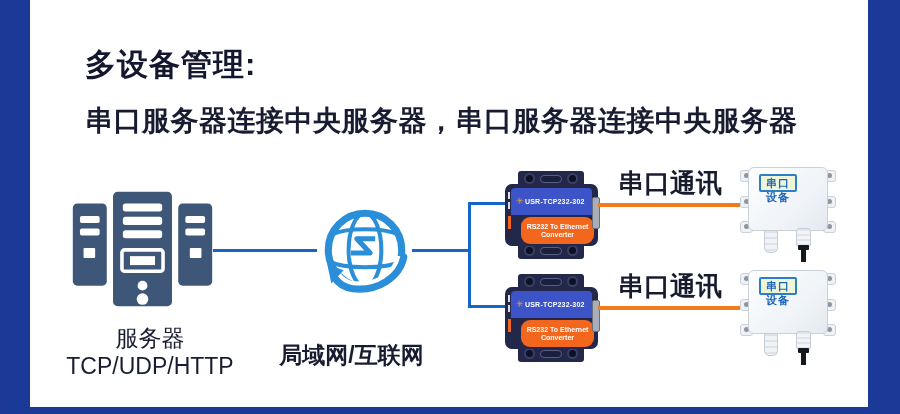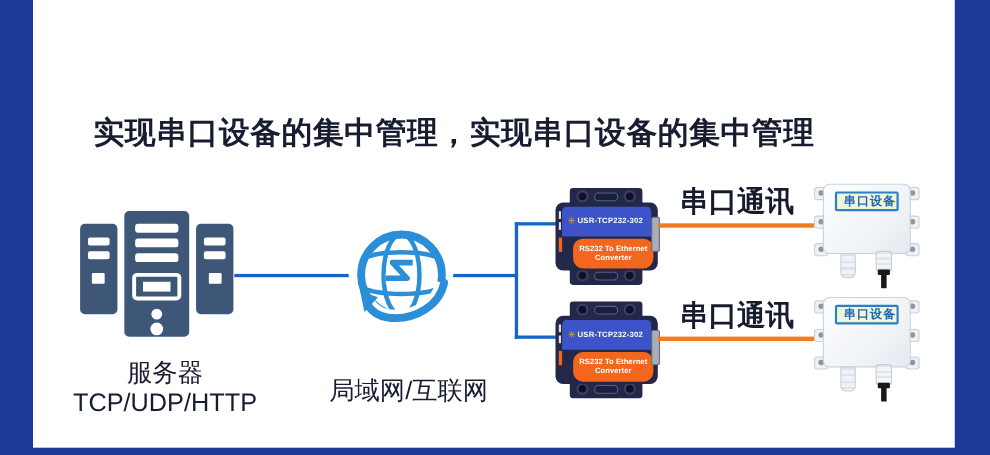--- a/index.html
+++ b/index.html
@@ -13,21 +13,21 @@
   #bar-right{left:868px;top:0;width:32px;height:414px;}
   #bar-bottom{left:0;top:407px;width:900px;height:7px;}
 
   
   #title{left:85px;top:44px;font-size:31px;font-weight:800;letter-spacing:1px;color:#13182e;}
   #subtitle{left:85px;top:102px;font-size:28px;font-weight:600;letter-spacing:.5px;color:#171c30;}
 
   
   .node-label{text-align:center;font-size:23px;font-weight:500;color:#171c30;line-height:1.22;}
   #server-label{left:40px;top:324px;width:220px;}
-  #network-label{left:284px;top:341px;width:175px;}
+  #network-label{left:264px;top:341px;width:175px;font-weight:bold;}
 
   
   .hline{height:3px;background:#1565c8;}
   .vline{width:3px;background:#1565c8;}
   .oline{height:4px;background:#f27c1c;}
 
   
   .link-label{width:142px;text-align:center;font-size:26px;font-weight:600;color:#161b2e;}
 
   
@@ -55,42 +55,43 @@
 
   
   .sensor{width:100px;height:98px;}
   .sensor .ear{position:absolute;width:13px;height:12px;background:#eef2f6;border:1px solid #c9d2da;
                border-radius:3px;box-sizing:border-box;}
   .sensor .ear::after{content:"";position:absolute;left:3px;top:2px;width:5px;height:5px;border-radius:50%;
                background:#8d959e;}
   .sensor .box{position:absolute;left:10px;top:2px;width:80px;height:64px;border:1px solid #c9d2da;
                border-radius:6px;background:linear-gradient(135deg,#fdfeff 0%,#eef2f6 70%,#e3e9ef 100%);
                box-sizing:border-box;}
-  .sensor .panel{position:absolute;left:21px;top:9px;width:58px;height:18px;background:#eef5d9;
+  .sensor .panel{position:absolute;left:21px;top:9px;width:38px;height:18px;background:#eef5d9;
                border:2px solid #2d7fc5;border-radius:2px;box-sizing:border-box;
-               text-align:right;font-size:11px;font-weight:700;color:#1f66b8;line-height:14px;letter-spacing:1px;}
+               text-align:center;font-size:11px;font-weight:700;color:#1f66b8;line-height:14px;letter-spacing:1px;}
   .sensor .cyl{position:absolute;left:26px;top:65px;width:14px;height:23px;background:#e9edf1;
                border:1px solid #c5ced6;border-radius:2px 2px 5px 5px;box-sizing:border-box;
                background-image:repeating-linear-gradient(180deg,#dde3e9 0 2px,#eff3f7 2px 6px);}
   .sensor .cap{position:absolute;left:58px;top:63px;width:15px;height:19px;background:#eef1f5;
                border:1px solid #c5ced6;border-radius:3px;box-sizing:border-box;
                background-image:repeating-linear-gradient(180deg,#dfe5eb 0 2px,#f2f5f8 2px 5px);}
   .sensor .needle-cap{position:absolute;left:60px;top:80px;width:11px;height:5px;background:#15181c;border-radius:1px;}
   .sensor .needle{position:absolute;left:63px;top:84px;width:5px;height:13px;background:#15181c;}
 </style>
 </head>
 <body>
 
 <div id="stage">
 
   <div id="bar-left" class="abs bar"></div>
   <div id="bar-right" class="abs bar"></div>
   <div id="bar-bottom" class="abs bar"></div>
 
-  <div id="subtitle" class="abs">实现串口设备的集中管理，实现串口设备的集中管理</div>
+  <div id="title" class="abs">多设备管理:</div>
+  <div id="subtitle" class="abs">串口服务器连接中央服务器，串口服务器连接中央服务器</div>
 
   <svg class="abs" style="left:65px;top:182px;" width="155" height="134" viewBox="0 0 160 150">
     <g fill="#3e5778">
       <rect x="2" y="24" width="38" height="92" rx="5"></rect>
       <rect x="120" y="24" width="38" height="92" rx="5"></rect>
     </g>
     <g fill="#ffffff">
       <rect x="10" y="38" width="22" height="8" rx="2"></rect>
       <rect x="10" y="52" width="22" height="8" rx="2"></rect>
       <rect x="14" y="74" width="13" height="11" rx="1"></rect>

